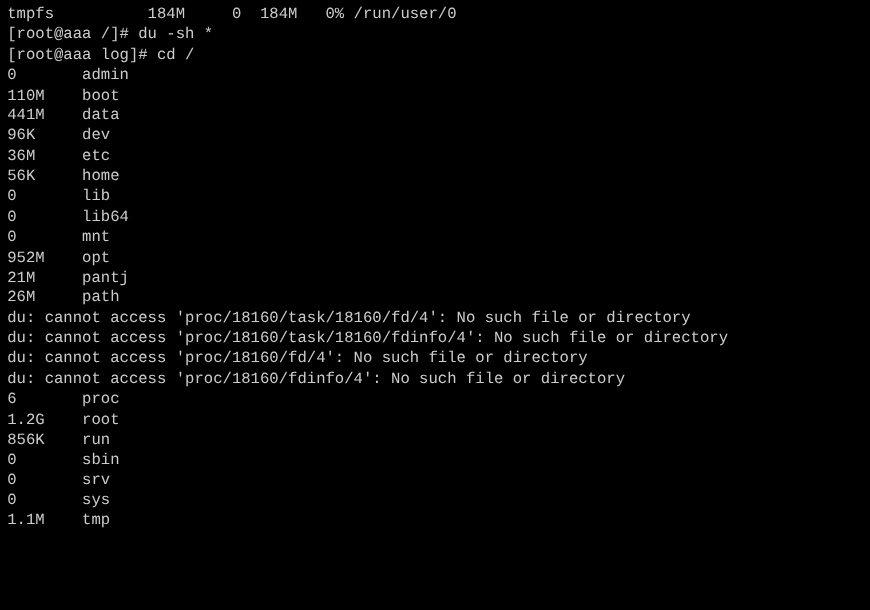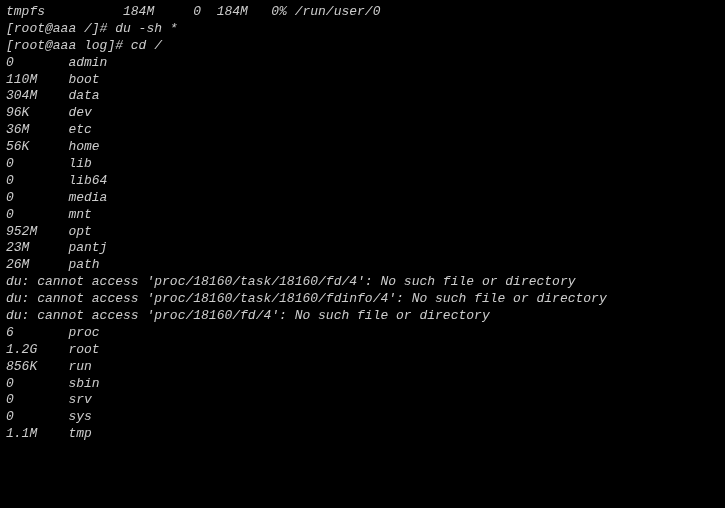--- a/index.html
+++ b/index.html
@@ -13,46 +13,45 @@
       font-family: "Consolas", "Courier New", monospace;
       font-size: 13px;
       line-height: 1.3;
       padding: 4px 6px;
       width: 725px;
       height: 508px;
       overflow: hidden;
     }
     .line {
       white-space: pre;
-      font-style: italic;
     }
   </style>
 </head>
 <body>
 
 <div id="terminal">
     <div class="line">tmpfs          184M     0  184M   0% /run/user/0</div>
     <div class="line">[root@aaa /]# du -sh *</div>
     <div class="line">[root@aaa log]# cd /</div>
     <div class="line">0       admin</div>
     <div class="line">110M    boot</div>
-    <div class="line">304M    data</div>
+    <div class="line">441M    data</div>
     <div class="line">96K     dev</div>
     <div class="line">36M     etc</div>
     <div class="line">56K     home</div>
     <div class="line">0       lib</div>
     <div class="line">0       lib64</div>
-    <div class="line">0       media</div>
     <div class="line">0       mnt</div>
     <div class="line">952M    opt</div>
-    <div class="line">23M     pantj</div>
+    <div class="line">21M     pantj</div>
     <div class="line">26M     path</div>
     <div class="line">du: cannot access 'proc/18160/task/18160/fd/4': No such file or directory</div>
     <div class="line">du: cannot access 'proc/18160/task/18160/fdinfo/4': No such file or directory</div>
     <div class="line">du: cannot access 'proc/18160/fd/4': No such file or directory</div>
+    <div class="line">du: cannot access 'proc/18160/fdinfo/4': No such file or directory</div>
     <div class="line">6       proc</div>
     <div class="line">1.2G    root</div>
     <div class="line">856K    run</div>
     <div class="line">0       sbin</div>
     <div class="line">0       srv</div>
     <div class="line">0       sys</div>
     <div class="line">1.1M    tmp</div>
   </div>
 
 </body></html>

